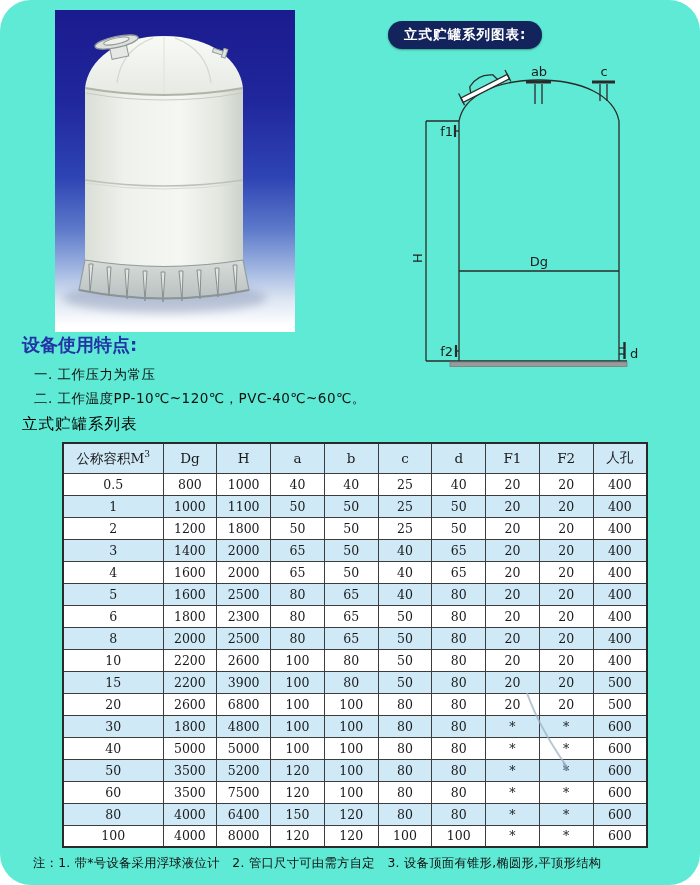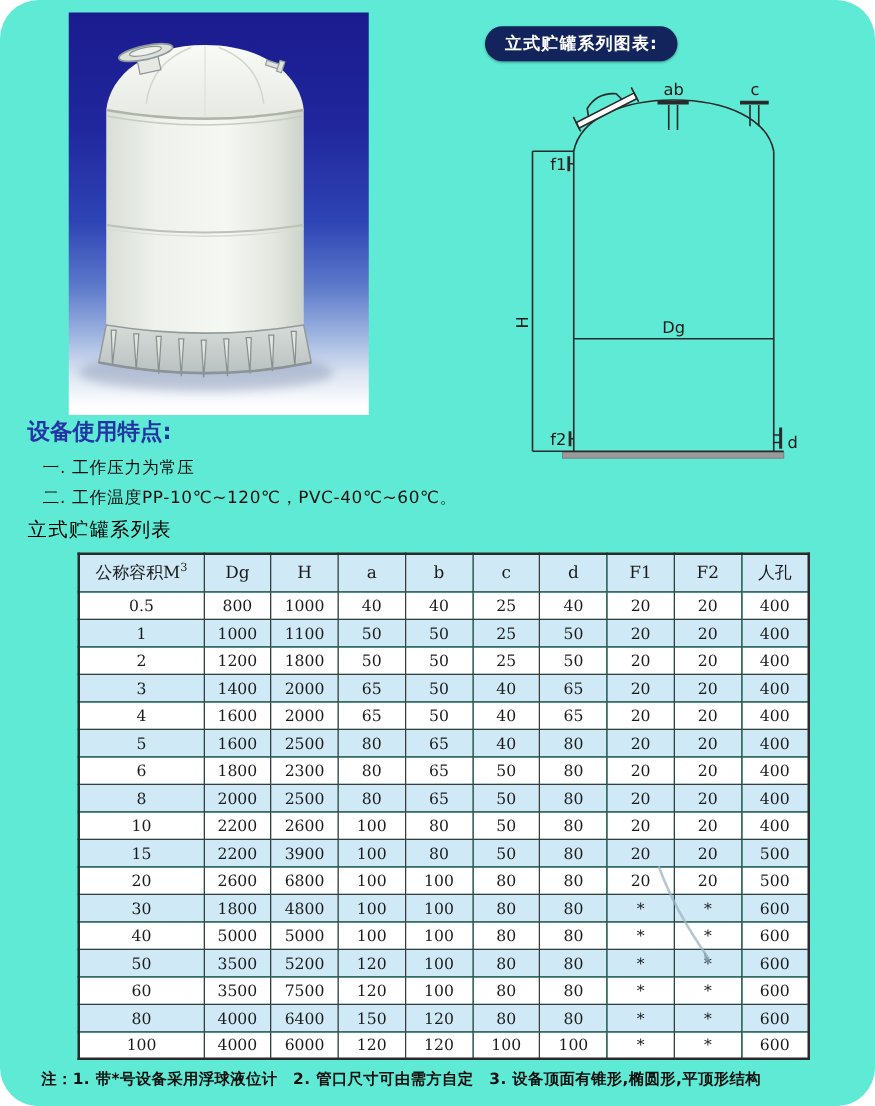--- a/index.html
+++ b/index.html
@@ -54,21 +54,21 @@
     border:1px solid #3c3c3c; text-align:center; vertical-align:middle;
     overflow:hidden; white-space:nowrap;
   }
   table.spec th { height:30px; font-size:13.5px; font-weight:normal; background:#cfe9f6; }
   table.spec th sup { font-size:9px; }
   table.spec td { height:22px; font-size:12.5px; background:#ffffff; }
   table.spec tr.stripe td { background:#cfe9f6; }
   table.spec th:nth-child(1), table.spec td:nth-child(1) { width:100px; }
 
   
-  .note { position:absolute; left:33px; top:855px; font-size:12.3px; font-weight:700; color:#111; letter-spacing:0.3px; }
+  .note { position:absolute; left:33px; top:855px; font-size:12.3px; font-weight:400; color:#111; letter-spacing:0.3px; }
 
   
   .scratch { position:absolute; left:515px; top:685px; width:70px; height:95px; pointer-events:none; }
 </style>
 </head>
 <body>
 
 <div class="page">
 
   <div class="photo">
@@ -403,21 +403,21 @@
           <td>120</td>
           <td>80</td>
           <td>80</td>
           <td>*</td>
           <td>*</td>
           <td>600</td>
         </tr>
         <tr>
           <td>100</td>
           <td>4000</td>
-          <td>6000</td>
+          <td>8000</td>
           <td>120</td>
           <td>120</td>
           <td>100</td>
           <td>100</td>
           <td>*</td>
           <td>*</td>
           <td>600</td>
         </tr>
       </tbody>
   </table>

